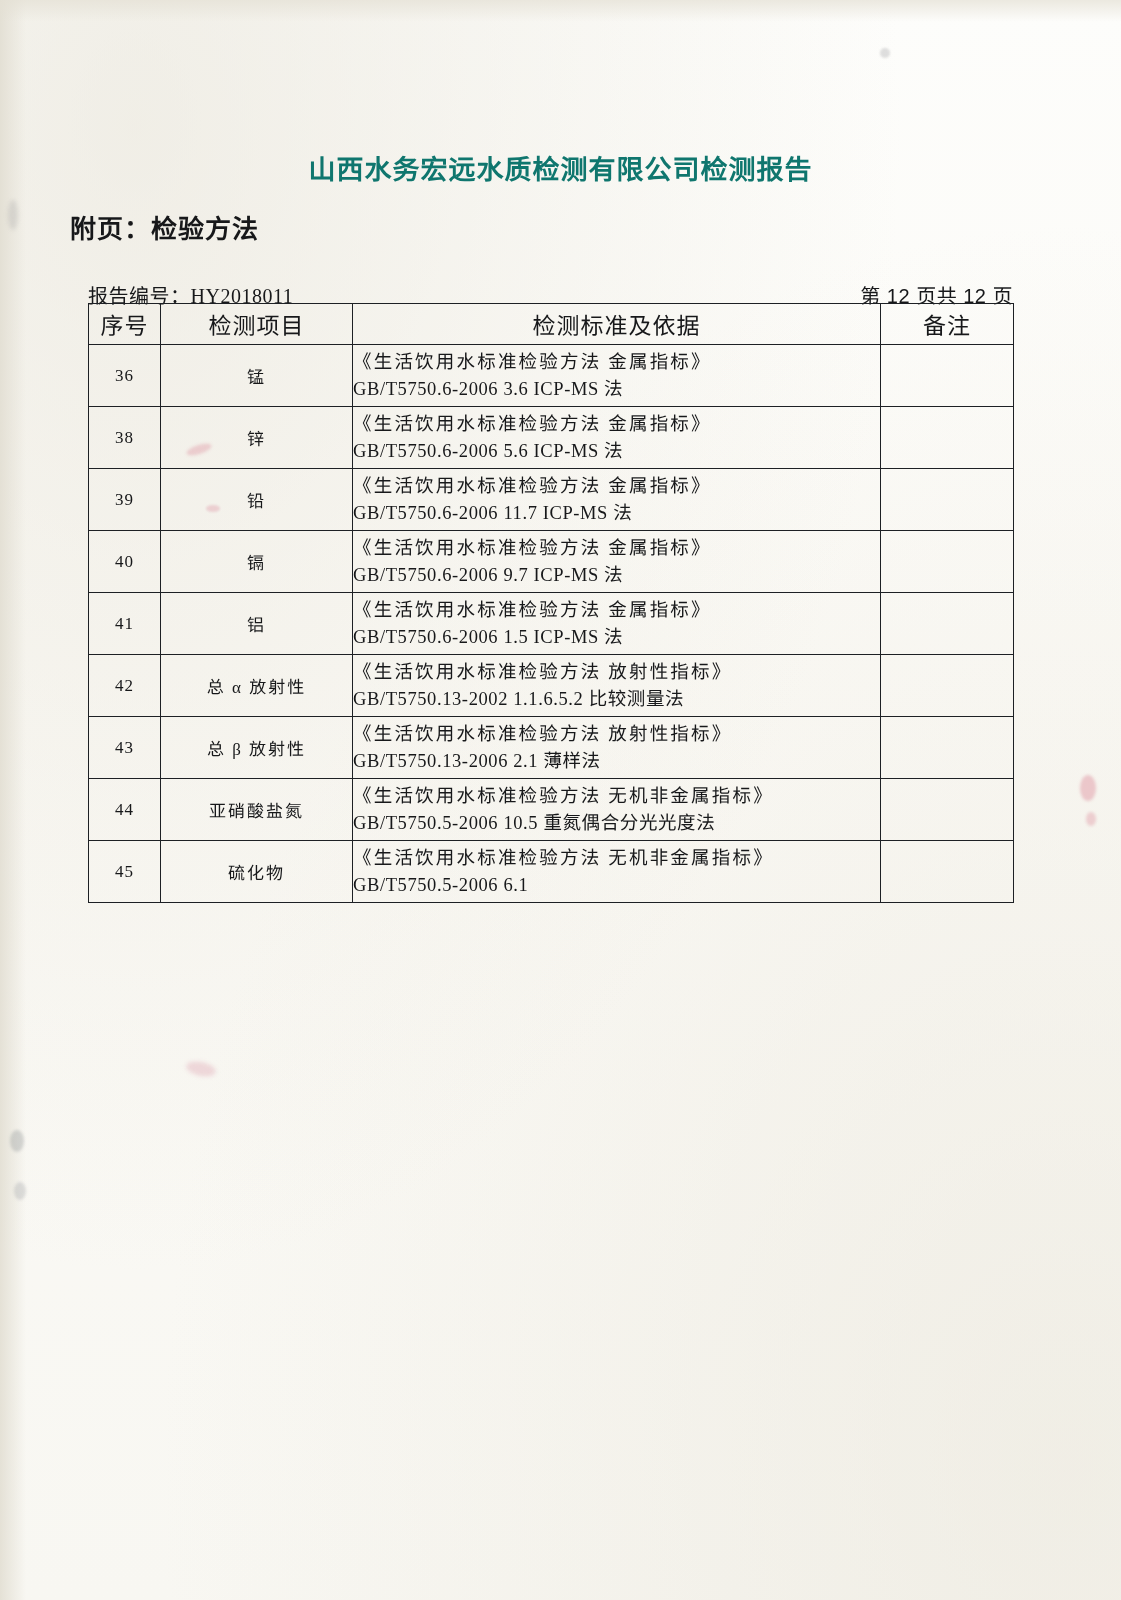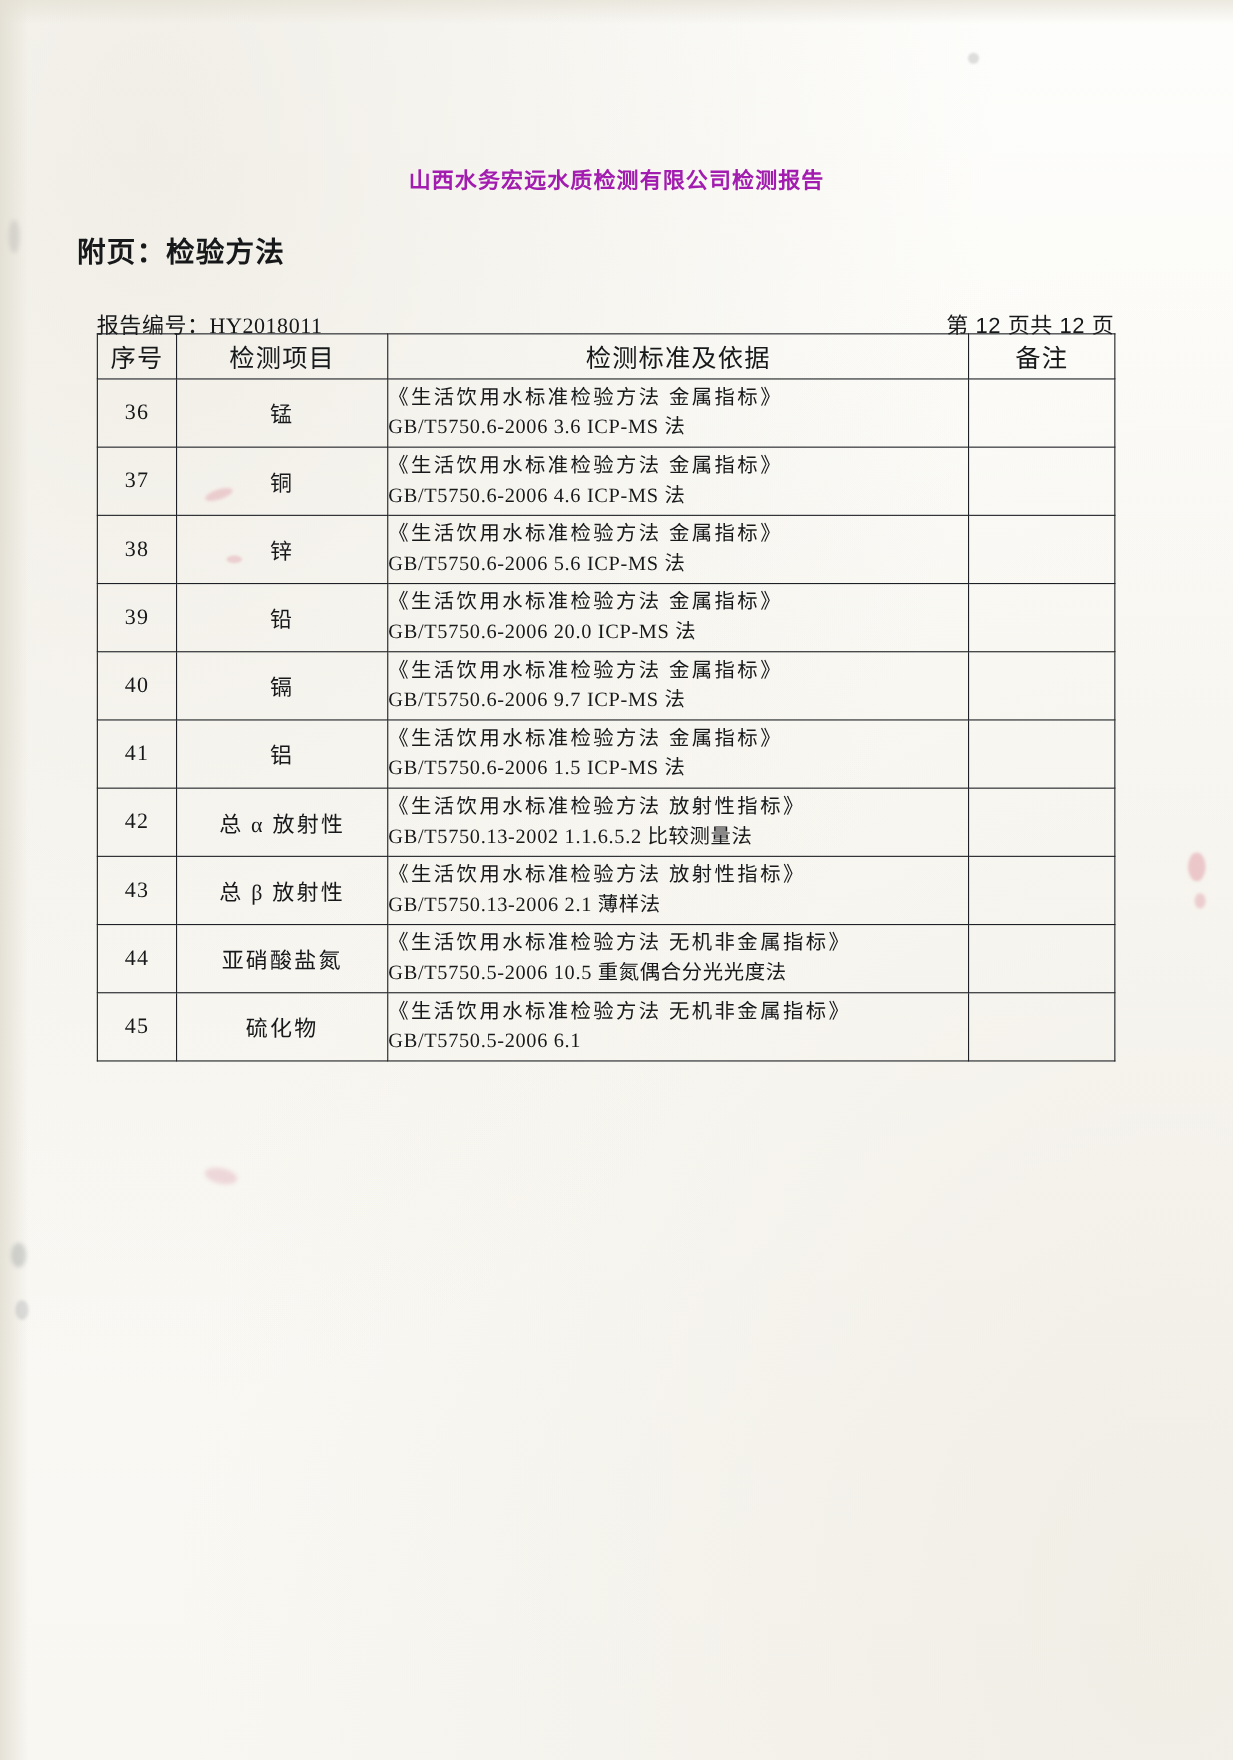--- a/index.html
+++ b/index.html
@@ -41,23 +41,23 @@
     height: 1600px;
   }
   .doc-title {
     position: absolute;
     top: 148px;
     left: 0;
     width: 1121px;
     text-align: center;
     font-family: "Liberation Sans", "DejaVu Sans", sans-serif;
     font-weight: bold;
-    font-size: 20px;
+    font-size: 27px;
     letter-spacing: 1px;
-    color: #a21caf;
+    color: #0f766e;
   }
   .attachment-line {
     position: absolute;
     top: 208px;
     left: 70px;
     font-family: "Liberation Sans", "DejaVu Sans", sans-serif;
     font-weight: bold;
     font-size: 26px;
     letter-spacing: 1px;
   }
@@ -100,21 +100,21 @@
 
   thead th {
     height: 40px;
     font-size: 23px;
     font-weight: normal;
     text-align: center;
     letter-spacing: 1px;
   }
   td.cell-no, td.cell-item, td.cell-note {
     text-align: center;
-    font-size: 20px;
+    font-size: 17px;
     letter-spacing: 1px;
   }
   td.cell-item {
     letter-spacing: 2px;
   }
   td.cell-std {
     padding: 6px 0 6px 10px;
     line-height: 1.42;
     font-size: 18.5px;
   }
@@ -221,43 +221,34 @@
         <tr>
           <td class="cell-no">36</td>
           <td class="cell-item">锰</td>
           <td class="cell-std">
             <span class="std-line1">《生活饮用水标准检验方法  金属指标》</span>
             <span class="std-line2">GB/T5750.6-2006  3.6 ICP-MS 法</span>
           </td>
           <td class="cell-note"></td>
         </tr>
         <tr>
-          <td class="cell-no">37</td>
-          <td class="cell-item">铜</td>
-          <td class="cell-std">
-            <span class="std-line1">《生活饮用水标准检验方法  金属指标》</span>
-            <span class="std-line2">GB/T5750.6-2006  4.6 ICP-MS 法</span>
-          </td>
-          <td class="cell-note"></td>
-        </tr>
-        <tr>
           <td class="cell-no">38</td>
           <td class="cell-item">锌</td>
           <td class="cell-std">
             <span class="std-line1">《生活饮用水标准检验方法  金属指标》</span>
             <span class="std-line2">GB/T5750.6-2006  5.6 ICP-MS 法</span>
           </td>
           <td class="cell-note"></td>
         </tr>
         <tr>
           <td class="cell-no">39</td>
           <td class="cell-item">铅</td>
           <td class="cell-std">
             <span class="std-line1">《生活饮用水标准检验方法  金属指标》</span>
-            <span class="std-line2">GB/T5750.6-2006  20.0 ICP-MS 法</span>
+            <span class="std-line2">GB/T5750.6-2006  11.7 ICP-MS 法</span>
           </td>
           <td class="cell-note"></td>
         </tr>
         <tr>
           <td class="cell-no">40</td>
           <td class="cell-item">镉</td>
           <td class="cell-std">
             <span class="std-line1">《生活饮用水标准检验方法  金属指标》</span>
             <span class="std-line2">GB/T5750.6-2006  9.7 ICP-MS 法</span>
           </td>

